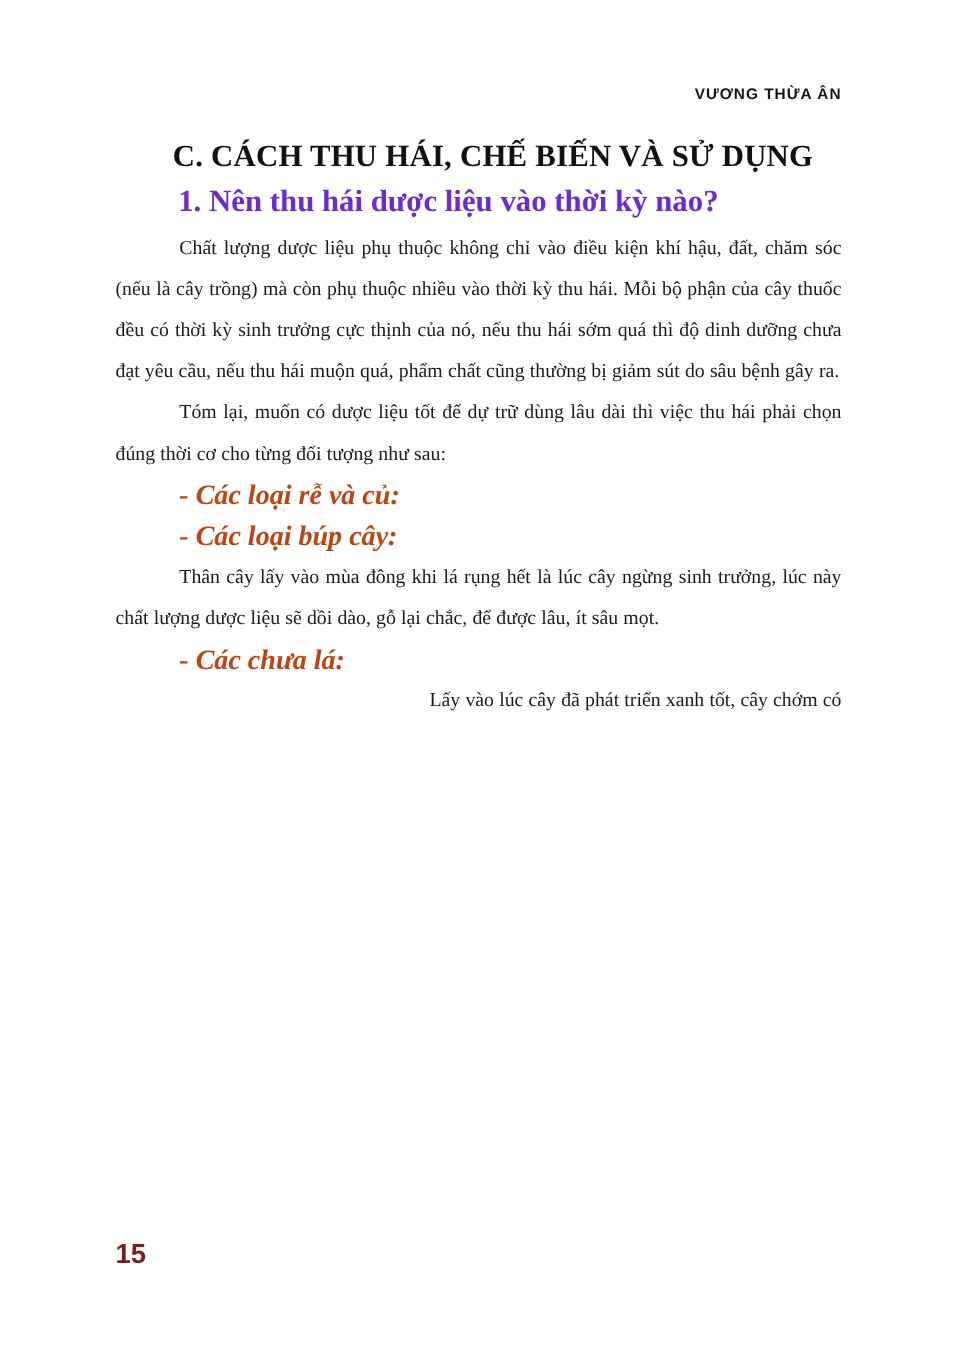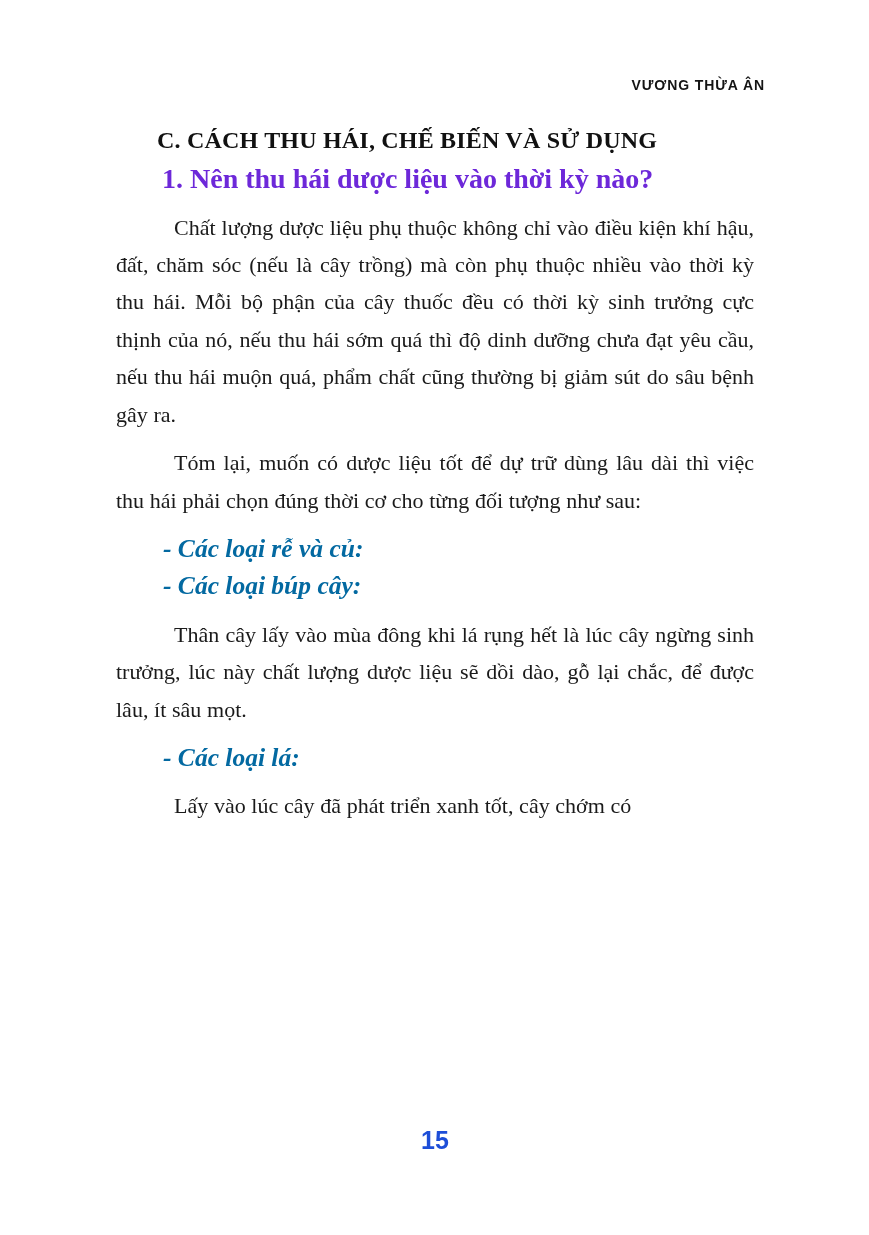--- a/index.html
+++ b/index.html
@@ -39,76 +39,76 @@
 
   
   .content {
     position: absolute;
     top: 126px;
     left: 105px;
     width: 660px;
   }
 
   .section-title {
-    font-size: 24px;
+    font-size: 28px;
     font-weight: bold;
     letter-spacing: 0.2px;
     text-align: left;
     padding-left: 52px;
     margin: 0 0 6px 0;
     line-height: 1.22;
     color: #111111;
   }
 
   .subsection-title {
     font-size: 28px;
     font-weight: bold;
     margin: 0 0 4px 0;
     padding-left: 57px;
     line-height: 1.3;
     color: #6d28d9;
   }
 
   p.body-text {
-    font-size: 22px;
+    font-size: 18px;
     line-height: 37.4px;
-    margin: 11px;
+    margin: 0;
     text-align: justify;
     text-justify: inter-word;
     text-indent: 58px;
     color: #1a1a1a;
     word-spacing: 0.2px;
   }
 
   p.sub-heading {
     font-size: 25.5px;
     line-height: 37.4px;
     margin: 0;
     text-indent: 58px;
     font-weight: bold;
     font-style: italic;
-    color: #0369a1;
+    color: #c2410c;
   }
 
   
   p.body-text.no-justify {
-    text-align: left;
+    text-align: right;
   }
 
   
   .page-number {
     position: absolute;
     left: 105px;
     right: 104px;
     top: 1128px;
-    text-align: center;
+    text-align: left;
     font-family: "Liberation Sans", "DejaVu Sans", sans-serif;
     font-weight: bold;
     font-size: 25px;
-    color: #1d4ed8;
+    color: #7f1d1d;
     line-height: 1;
   }
 </style>
 </head>
 <body>
 
 <div class="page">
 
   <div class="running-header">VƯƠNG THỪA ÂN</div>
 
@@ -117,21 +117,21 @@
     <h1 class="section-title">C. CÁCH THU HÁI, CHẾ BIẾN VÀ SỬ DỤNG</h1>
 
     <h2 class="subsection-title">1. Nên thu hái dược liệu vào thời kỳ nào?</h2>
 
     <div id="paragraph-host">
         <p class="body-text">Chất lượng dược liệu phụ thuộc không chỉ vào điều kiện khí hậu, đất, chăm sóc (nếu là cây trồng) mà còn phụ thuộc nhiều vào thời kỳ thu hái. Mỗi bộ phận của cây thuốc đều có thời kỳ sinh trưởng cực thịnh của nó, nếu thu hái sớm quá thì độ dinh dưỡng chưa đạt yêu cầu, nếu thu hái muộn quá, phẩm chất cũng thường bị giảm sút do sâu bệnh gây ra.</p>
         <p class="body-text">Tóm lại, muốn có dược liệu tốt để dự trữ dùng lâu dài thì việc thu hái phải chọn đúng thời cơ cho từng đối tượng như sau:</p>
         <p class="sub-heading">- Các loại rễ và củ:</p>
         <p class="sub-heading">- Các loại búp cây:</p>
         <p class="body-text">Thân cây lấy vào mùa đông khi lá rụng hết là lúc cây ngừng sinh trưởng, lúc này chất lượng dược liệu sẽ dồi dào, gỗ lại chắc, để được lâu, ít sâu mọt.</p>
-        <p class="sub-heading">- Các loại lá:</p>
+        <p class="sub-heading">- Các chưa lá:</p>
         <p class="body-text no-justify">Lấy vào lúc cây đã phát triển xanh tốt, cây chớm có</p>
       </div>
 
   </div>
 
   <div class="page-number">15</div>
 
 </div>
 
 </body></html>

